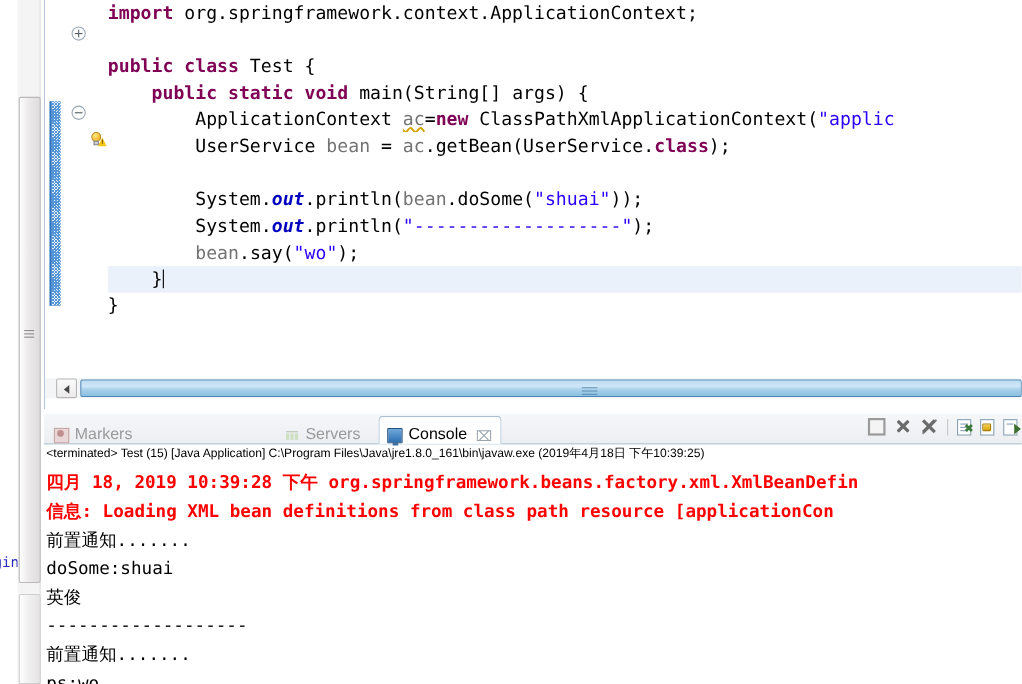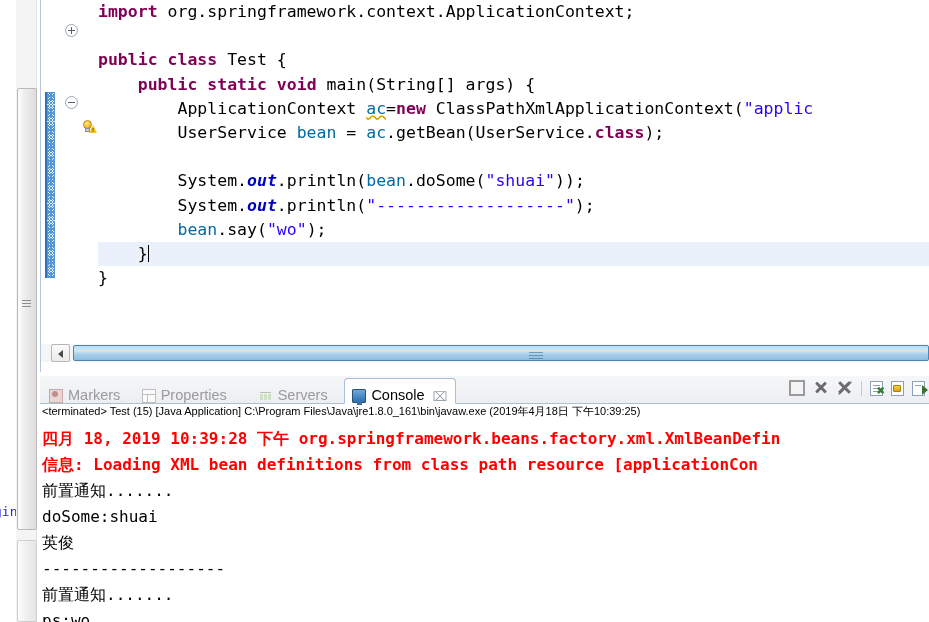--- a/index.html
+++ b/index.html
@@ -109,21 +109,21 @@
     overflow: hidden;
   }
   .code-line { height: 24.2px; white-space: pre; }
   .code-line.cursor-line {
     background: #eaf1fb;
     margin-left: -42px; padding-left: 42px; width: 889px;
   }
   .kw   { color:#7f0055; font-weight:bold; }
   .str  { color:#2a00ff; }
   .field{ color:#0000c0; font-weight:bold; font-style:italic; }
-  .loc  { color:#0369a1; }
+  .loc  { color:#737373; }
   .warnu{ text-decoration: underline wavy #d8a200; text-decoration-skip-ink:none; }
   .caret {
     display:inline-block; width:1px; height:17px; background:#000;
     vertical-align:-3px; margin-left:0px;
   }
 
   
   .hscroll {
     position: absolute; left: 1px; bottom: 10px; width: 888px; height: 18px;
     background: #f3f5f7;
@@ -322,24 +322,20 @@
           </div>
         <div class="tool tool-pin">
             <span class="l" style="top:3px;position:absolute;left:2px;width:6px;height:1px;background:#8ba0b5"></span>
             <span class="arr"></span>
           </div>
       </div>
     <div class="tab" style="left: 2px;">
           <span class="ic ic-markers"></span>
           <span>Markers</span>
         </div>
-        <div class="tab" style="left: 94.7px;">
-          <span class="ic ic-props"></span>
-          <span>Properties</span>
-        </div>
         <div class="tab" style="left: 211.7px;">
           <span class="ic ic-servers"></span>
           <span>Servers</span>
         </div>
         <div class="tab active" style="left: 304.4px;">
           <span class="ic ic-console"></span>
           <span>Console</span>
           <span class="tab-close">⌧</span>
         </div>
       </div>

